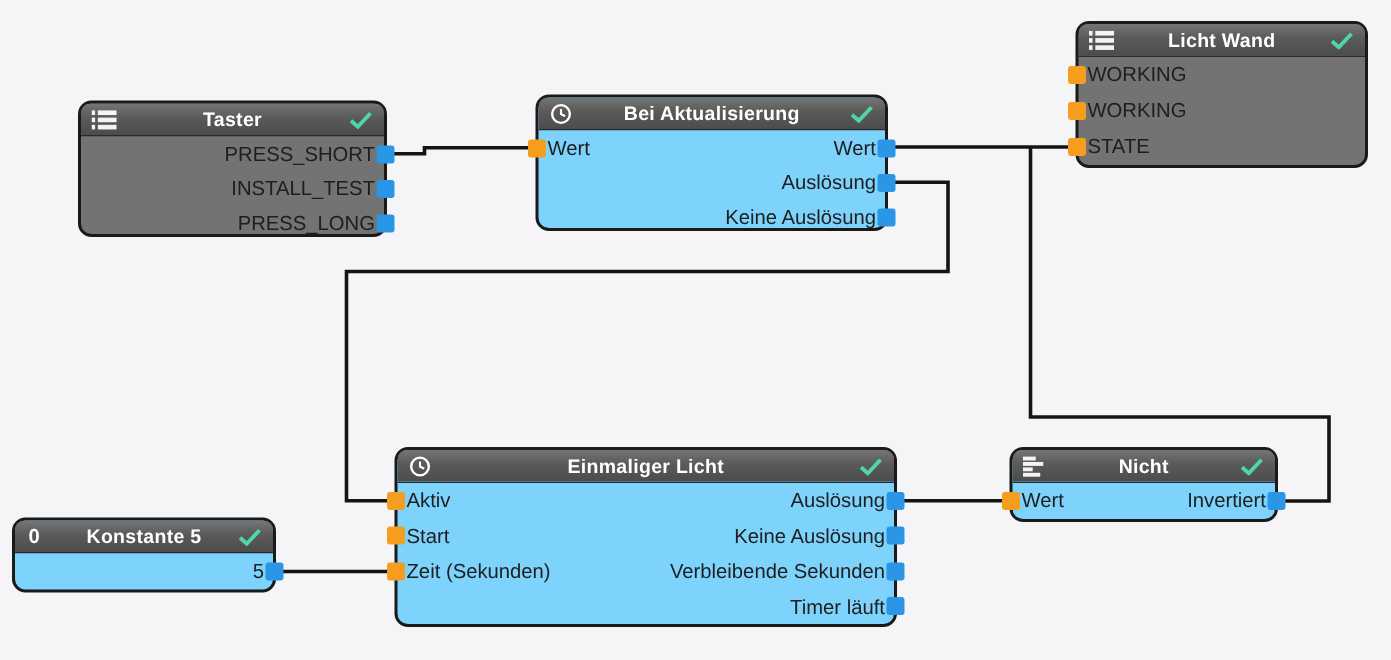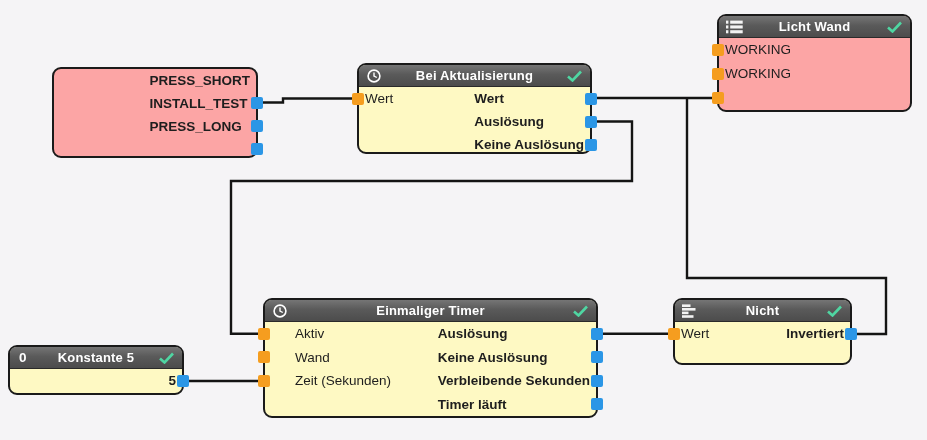--- a/index.html
+++ b/index.html
@@ -2,34 +2,34 @@
 <html><head>
 <meta charset="utf-8">
 <style>
   html,body{margin:0;padding:0;}
   body{font-family:"Liberation Sans", sans-serif; background:#f5f4f6;}
   .canvas{position:relative;width:927px;height:440px;background:#f5f4f6;overflow:hidden;}
   svg.wires{position:absolute;left:0;top:0;z-index:1;}
   .wire{fill:none;stroke:#141414;stroke-width:2.4;stroke-linejoin:miter;}
 
   .node{position:absolute;z-index:2;border:2px solid #1a1a1a;border-radius:9px;box-sizing:border-box;}
-  .node.blue{background:#fca5a5;}
-  .node.green{background:#fef9c3;}
+  .node.blue{background:#737373;}
+  .node.green{background:#7dd3fc;}
   .hdr{position:relative;height:22px;background:linear-gradient(180deg,#757575 0%,#5a5a5a 45%,#4c4c4c 100%);border-radius:6px 6px 0 0;border-bottom:1px solid #2a2a2a;box-sizing:border-box;}
   .hdr .title{display:block;text-align:center;line-height:21px;color:#fff;font-weight:700;font-size:13px;letter-spacing:.2px;}
   .hdr .icon{position:absolute;left:7px;top:3.5px;width:17px;height:14px;}
   .hdr .zero{position:absolute;left:9px;top:0;line-height:21px;color:#fff;font-weight:700;font-size:13.5px;}
   .hdr .check{position:absolute;right:8px;top:4.5px;}
 
   .body{display:flex;justify-content:space-between;font-size:13.5px;color:#1e1e1e;}
   .col{display:flex;flex-direction:column;}
-  .col.right{margin-left:auto;font-weight:bold;}
+  .col.right{margin-left:auto;text-align:right;}
   .row{padding:0 6px;white-space:nowrap;}
   .rh23  .row{height:23px;line-height:23px;}
-  .rh235 .row{height:23.5px;line-height:23.5px;margin-left:24px;}
+  .rh235 .row{height:23.5px;line-height:23.5px;}
   .rh24  .row{height:24px;line-height:24px;}
 
   .port{position:absolute;width:12px;height:12px;border-radius:2px;}
   .port.in {left:-7px;background:#f59d1f;}
   .port.out{right:-7px;background:#2b96e6;}
 </style>
 </head>
 <body>
 
 <div class="canvas">
@@ -37,121 +37,138 @@
   <svg class="wires" width="927" height="440">
     <polyline class="wire" points="257,102.5 283,102.5 283,98.5 358,98.5"></polyline>
     <polyline class="wire" points="591,98 718,98"></polyline>
     <polyline class="wire" points="851,334 886,334 886,278 687,278 687,98"></polyline>
     <polyline class="wire" points="591,121.5 632,121.5 632,181 231,181 231,333.8 264,333.8"></polyline>
     <polyline class="wire" points="183,381 264,381"></polyline>
     <polyline class="wire" points="597,333.8 674,333.8"></polyline>
   </svg>
 
   <div class="node blue" style="left:52px;top:67px;width:206px;height:91px;">
-    <div class="body rh23">
-      <div class="col right">
-        <div class="row">PRESS_SHORT</div>
-        <div class="row">INSTALL_TEST</div>
-        <div class="row">PRESS_LONG</div>
-      </div>
-    </div>
-    <span class="port out" style="top:27.5px;"></span>
-    <span class="port out" style="top:50.5px;"></span>
-    <span class="port out" style="top:73.5px;"></span>
-  </div>
-
-  <div class="node green" style="left:357px;top:63px;width:235px;height:91px;">
-    <div class="hdr">
-      <svg class="icon" viewBox="0 0 17 14">
-        <circle cx="8" cy="7" r="5.9" fill="none" stroke="#ffffff" stroke-width="1.6"></circle>
-        <polyline points="8,3.6 8,7 10.8,8.5" fill="none" stroke="#ffffff" stroke-width="1.4"></polyline>
-      </svg>
-      <span class="title">Bei Aktualisierung</span>
-      <svg class="check" width="15" height="12" viewBox="0 0 15 12">
-        <polyline points="1,6.5 5.5,10.5 14,1.5" fill="none" stroke="#4fd6a2" stroke-width="2.6"></polyline>
-      </svg>
-    </div>
-    <div class="body rh23">
-      <div class="col left">
-        <div class="row">Wert</div>
-      </div>
-      <div class="col right">
-        <div class="row">Wert</div>
-        <div class="row">Auslösung</div>
-        <div class="row">Keine Auslösung</div>
-      </div>
-    </div>
-    <span class="port in" style="top:27.5px;"></span>
-    <span class="port out" style="top:27.5px;"></span>
-    <span class="port out" style="top:50.5px;"></span>
-    <span class="port out" style="top:73.5px;"></span>
-  </div>
-
-  <div class="node blue" style="left:717px;top:14px;width:195px;height:98px;">
     <div class="hdr">
       <svg class="icon" viewBox="0 0 17 14">
         <g fill="#ffffff" opacity="0.93">
           <rect x="0" y="0.6" width="2.4" height="3.1"></rect>
             <rect x="4.2" y="0.6" width="12.5" height="3.1"></rect>
           <rect x="0" y="5.4" width="2.4" height="3.1"></rect>
             <rect x="4.2" y="5.4" width="12.5" height="3.1"></rect>
           <rect x="0" y="10.2" width="2.4" height="3.1"></rect>
             <rect x="4.2" y="10.2" width="12.5" height="3.1"></rect>
         </g>
       </svg>
+      <span class="title">Taster</span>
+      <svg class="check" width="15" height="12" viewBox="0 0 15 12">
+        <polyline points="1,6.5 5.5,10.5 14,1.5" fill="none" stroke="#4fd6a2" stroke-width="2.6"></polyline>
+      </svg>
+    </div>
+    <div class="body rh23">
+      <div class="col right">
+        <div class="row">PRESS_SHORT</div>
+        <div class="row">INSTALL_TEST</div>
+        <div class="row">PRESS_LONG</div>
+      </div>
+    </div>
+    <span class="port out" style="top:27.5px;"></span>
+    <span class="port out" style="top:50.5px;"></span>
+    <span class="port out" style="top:73.5px;"></span>
+  </div>
+
+  <div class="node green" style="left:357px;top:63px;width:235px;height:91px;">
+    <div class="hdr">
+      <svg class="icon" viewBox="0 0 17 14">
+        <circle cx="8" cy="7" r="5.9" fill="none" stroke="#ffffff" stroke-width="1.6"></circle>
+        <polyline points="8,3.6 8,7 10.8,8.5" fill="none" stroke="#ffffff" stroke-width="1.4"></polyline>
+      </svg>
+      <span class="title">Bei Aktualisierung</span>
+      <svg class="check" width="15" height="12" viewBox="0 0 15 12">
+        <polyline points="1,6.5 5.5,10.5 14,1.5" fill="none" stroke="#4fd6a2" stroke-width="2.6"></polyline>
+      </svg>
+    </div>
+    <div class="body rh23">
+      <div class="col left">
+        <div class="row">Wert</div>
+      </div>
+      <div class="col right">
+        <div class="row">Wert</div>
+        <div class="row">Auslösung</div>
+        <div class="row">Keine Auslösung</div>
+      </div>
+    </div>
+    <span class="port in" style="top:27.5px;"></span>
+    <span class="port out" style="top:27.5px;"></span>
+    <span class="port out" style="top:50.5px;"></span>
+    <span class="port out" style="top:73.5px;"></span>
+  </div>
+
+  <div class="node blue" style="left:717px;top:14px;width:195px;height:98px;">
+    <div class="hdr">
+      <svg class="icon" viewBox="0 0 17 14">
+        <g fill="#ffffff" opacity="0.93">
+          <rect x="0" y="0.6" width="2.4" height="3.1"></rect>
+            <rect x="4.2" y="0.6" width="12.5" height="3.1"></rect>
+          <rect x="0" y="5.4" width="2.4" height="3.1"></rect>
+            <rect x="4.2" y="5.4" width="12.5" height="3.1"></rect>
+          <rect x="0" y="10.2" width="2.4" height="3.1"></rect>
+            <rect x="4.2" y="10.2" width="12.5" height="3.1"></rect>
+        </g>
+      </svg>
       <span class="title">Licht Wand</span>
       <svg class="check" width="15" height="12" viewBox="0 0 15 12">
         <polyline points="1,6.5 5.5,10.5 14,1.5" fill="none" stroke="#4fd6a2" stroke-width="2.6"></polyline>
       </svg>
     </div>
     <div class="body rh24">
       <div class="col left">
         <div class="row">WORKING</div>
         <div class="row">WORKING</div>
+        <div class="row">STATE</div>
       </div>
     </div>
     <span class="port in" style="top:28px;"></span>
     <span class="port in" style="top:52px;"></span>
     <span class="port in" style="top:76px;"></span>
   </div>
 
   <div class="node green" style="left:263px;top:298px;width:335px;height:120px;">
     <div class="hdr">
       <svg class="icon" viewBox="0 0 17 14">
         <circle cx="8" cy="7" r="5.9" fill="none" stroke="#ffffff" stroke-width="1.6"></circle>
         <polyline points="8,3.6 8,7 10.8,8.5" fill="none" stroke="#ffffff" stroke-width="1.4"></polyline>
       </svg>
-      <span class="title">Einmaliger Timer</span>
+      <span class="title">Einmaliger Licht</span>
       <svg class="check" width="15" height="12" viewBox="0 0 15 12">
         <polyline points="1,6.5 5.5,10.5 14,1.5" fill="none" stroke="#4fd6a2" stroke-width="2.6"></polyline>
       </svg>
     </div>
     <div class="body rh235">
       <div class="col left">
         <div class="row">Aktiv</div>
-        <div class="row">Wand</div>
+        <div class="row">Start</div>
         <div class="row">Zeit (Sekunden)</div>
       </div>
       <div class="col right">
         <div class="row">Auslösung</div>
         <div class="row">Keine Auslösung</div>
         <div class="row">Verbleibende Sekunden</div>
         <div class="row">Timer läuft</div>
       </div>
     </div>
     <span class="port in" style="top:27.8px;"></span>
     <span class="port in" style="top:51.3px;"></span>
     <span class="port in" style="top:74.8px;"></span>
     <span class="port out" style="top:27.8px;"></span>
     <span class="port out" style="top:51.3px;"></span>
     <span class="port out" style="top:74.8px;"></span>
     <span class="port out" style="top:98.3px;"></span>
   </div>
 
-  <div class="node green" style="left:673px;top:298px;width:179px;height:67px;">
+  <div class="node green" style="left:673px;top:298px;width:179px;height:50px;">
     <div class="hdr">
       <svg class="icon" viewBox="0 0 17 14">
         <g fill="#ffffff" opacity="0.93">
           <rect x="0" y="0.4" width="8.5" height="2.6"></rect>
           <rect x="0" y="4.0" width="13.5" height="2.6"></rect>
           <rect x="0" y="7.6" width="6.5" height="2.6"></rect>
           <rect x="0" y="11.2" width="11.5" height="2.6"></rect>
         </g>
       </svg>
       <span class="title">Nicht</span>

